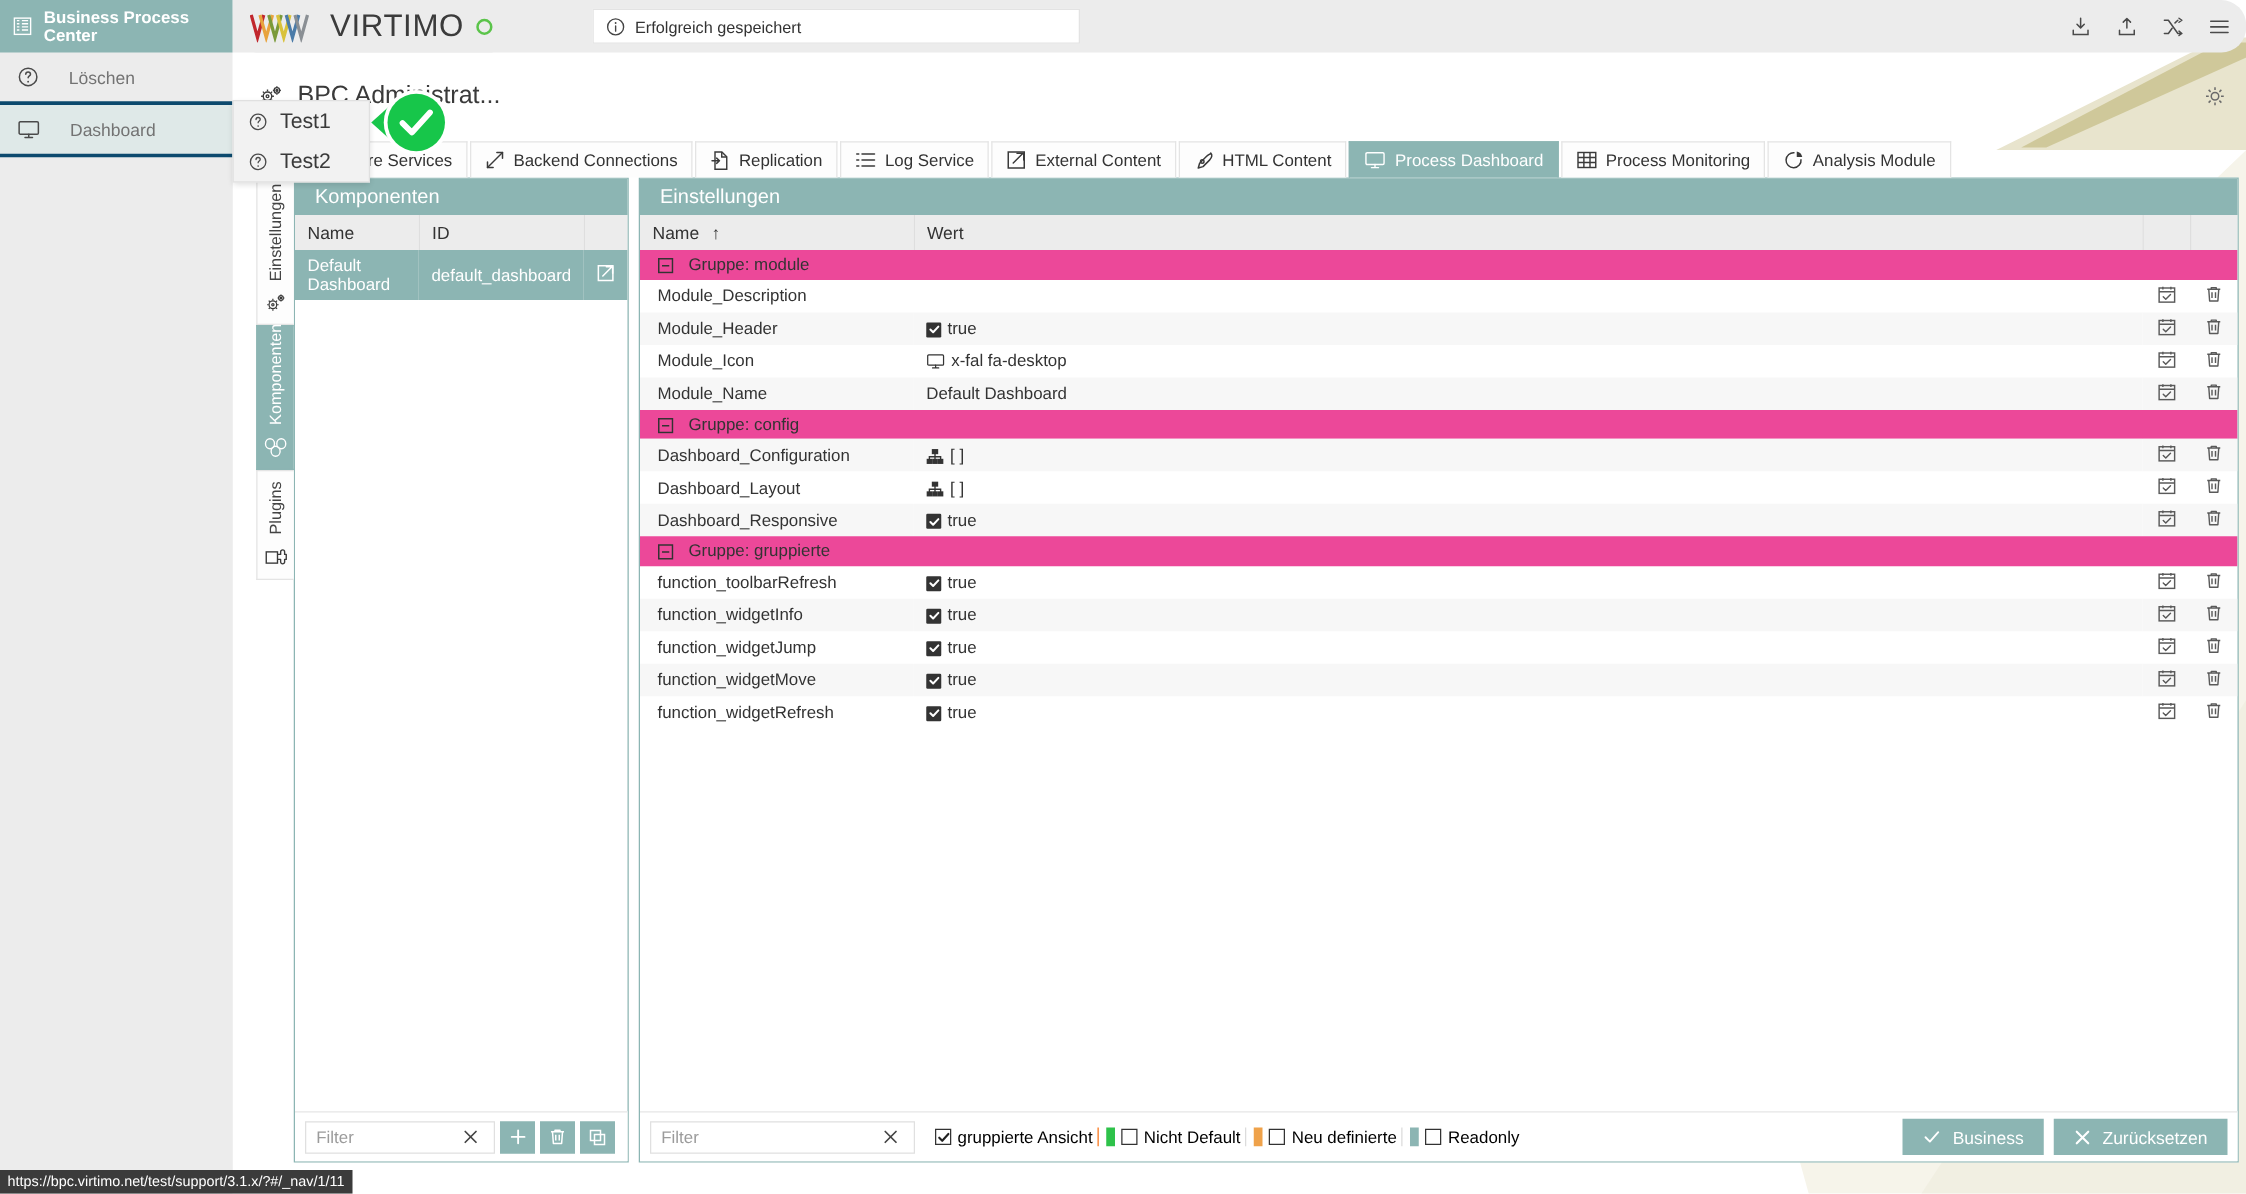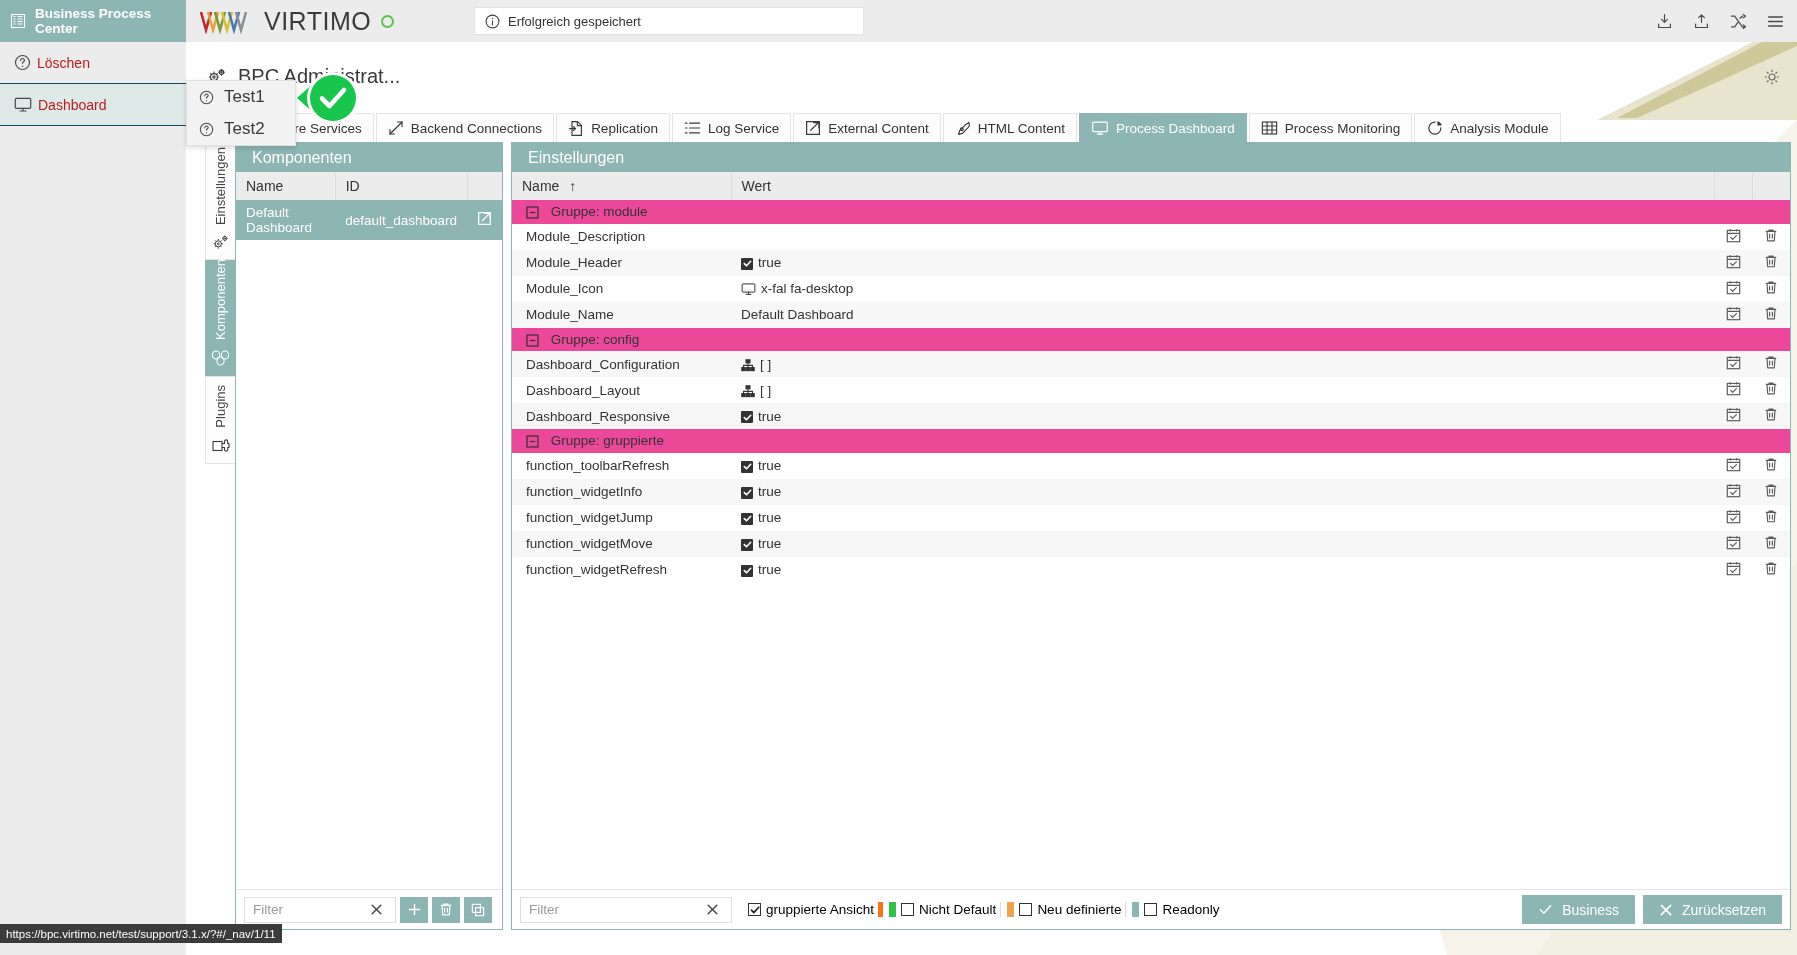--- a/index.html
+++ b/index.html
@@ -20,33 +20,33 @@
   .sidebar {
     position: absolute; left: 0; top: 0; width: 186px; height: 955px;
     background: #ececec; z-index: 5; border-radius: 13px;
   }
   .sidebar-brand {
     height: 42px; background: #8cb5b3; color: #fff;
     display: flex; align-items: center; gap: 9px; padding: 0 10px;
     font-size: 13.5px; font-weight: bold;
   }
   .sidebar-item {
-    height: 42px; display: flex; align-items: center; gap: 6px;
-    padding: 0 14px; font-size: 14px; color: #b91c1c; cursor: pointer;
-    border-bottom: 1px solid #0c4a6e;
+    height: 42px; display: flex; align-items: center; gap: 24px;
+    padding: 0 14px; font-size: 14px; color: #737373; cursor: pointer;
+    border-bottom: 3px solid #0c4a6e;
   }
   .sidebar-item.active { background: #dfe9e8; }
   .sidebar-rest { background:#ececec; height: calc(955px - 42px - 84px); }
 
   .ico { display:inline-flex; align-items:center; justify-content:center; flex: 0 0 auto; }
 
   
   .topbar {
     position: absolute; left: 186px; top: 0; right: 0; height: 42px;
-    background: #ececec; z-index: 4; display: flex; align-items: center;
+    background: #ececec; z-index: 4; display: flex; align-items: center; border-radius: 20px;
   }
   .logo-wrap { display: flex; align-items: center; gap: 10px; padding-left: 14px; background:#ececec; height:42px;}
   .logo-text { font-size: 25px; letter-spacing: .5px; color: #3b3b3b; }
   .logo-dot { width: 13px; height: 13px; border-radius: 50%; border: 2px solid #5bc44a; }
   .toast {
     position: absolute; left: 474px; top: 7px; width: 390px; height: 28px;
     background: #fff; border: 1px solid #e3e3e3;
     display: flex; align-items: center; gap: 8px; padding: 0 10px;
     font-size: 13px; color: #333; z-index: 6;
   }
@@ -195,21 +195,21 @@
   }
   .act-btns { margin-left: auto; display: flex; gap: 8px; }
   .act-btn {
     background: #8cb5b3; color: #fff; border: none; height: 29px;
     padding: 0 16px; font-size: 14px; display: flex; align-items: center;
     gap: 9px; cursor: pointer; font-family: "Liberation Sans", sans-serif;
   }
 
   
   .statusbar {
-    position: absolute; left: 0; bottom: 12px; height: 19px;
+    position: absolute; left: 0; bottom: 0; height: 19px;
     background: #3b3b3b; color: #fff; font-size: 11.5px;
     display: flex; align-items: center; padding: 0 6px; z-index: 50;
   }
 </style>
 </head>
 <body>
 
 <div class="bg-deco">
   <svg width="820" height="955" viewBox="0 0 820 955">
     <polygon points="800,30 820,30 820,120 620,120" fill="#e8e4cd"></polygon>
@@ -955,21 +955,21 @@
 
     <div class="legend">
       <div class="legend-item">
         <span class="cbx-checked">
           <svg width="10" height="10" viewBox="0 0 10 10" fill="none" stroke="#222" stroke-width="1.7">
               <path d="M1.4 5.2l2.4 2.4L8.7 2.2" stroke-linecap="round" stroke-linejoin="round"></path>
             </svg>
         </span>
         <span>gruppierte Ansicht</span>
       </div>
-      <div class="legend-item" style="border-left:5px solid #f97316;">
+      <div class="legend-item" style="border-left:1px solid #f97316;">
         <span class="sw" style="background:#2ec24a;"></span>
         <span class="cbx-empty"></span>
         <span>Nicht Default</span>
       </div>
       <div class="legend-item" style="border-left:1px solid #dcdcdc;">
         <span class="sw" style="background:#efa24a;"></span>
         <span class="cbx-empty"></span>
         <span>Neu definierte</span>
       </div>
       <div class="legend-item" style="border-left:1px solid #dcdcdc;">

